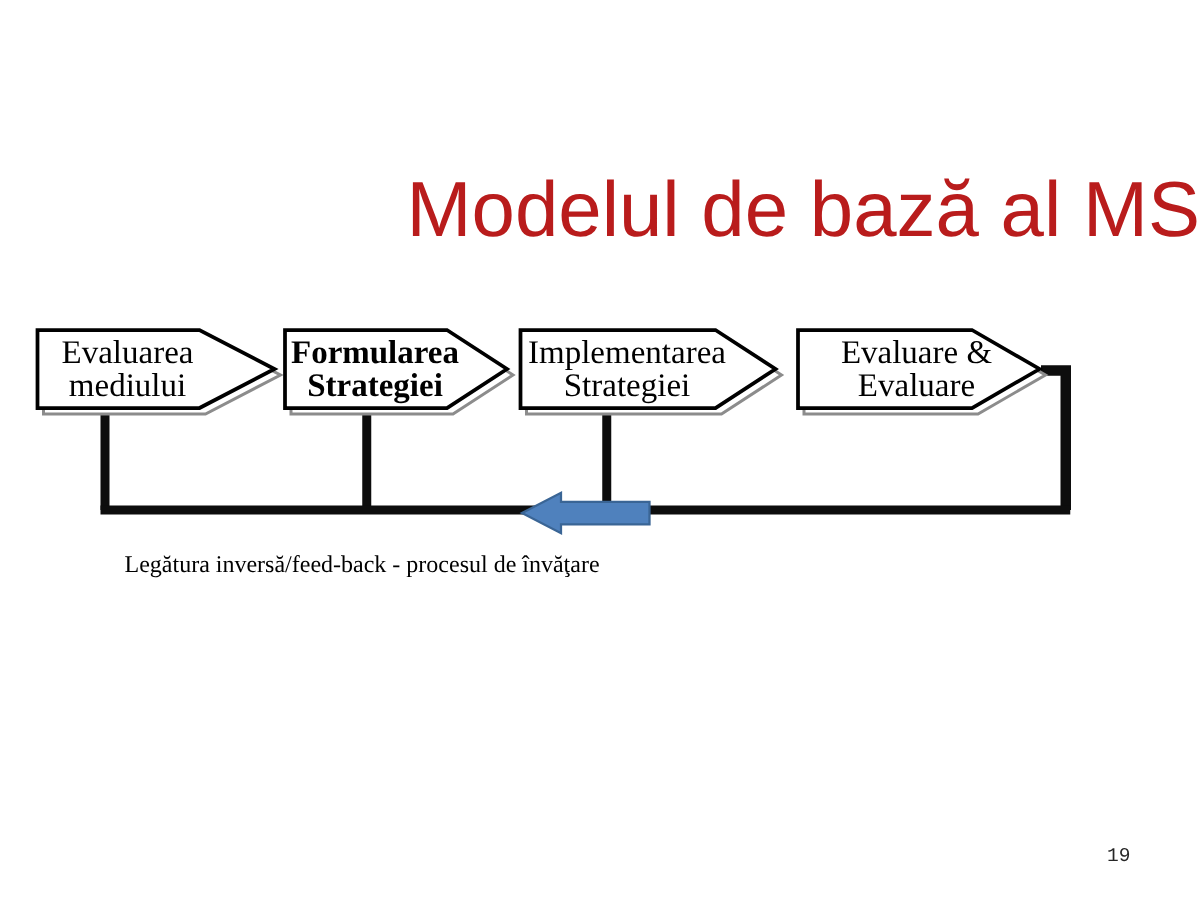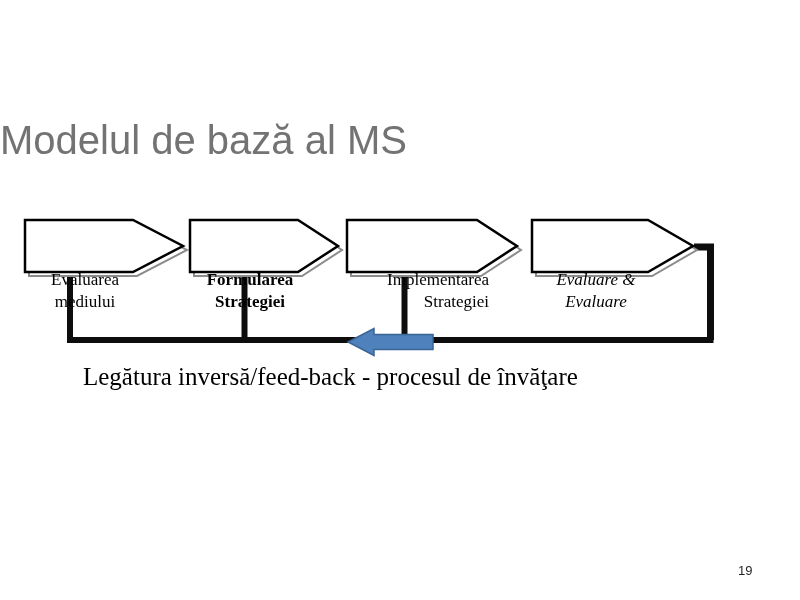--- a/index.html
+++ b/index.html
@@ -14,69 +14,68 @@
     background: #ffffff;
     overflow: hidden;
     font-family: "Liberation Serif", serif;
     color: #000000;
   }
   #slide-title {
     position: absolute;
     left: 0;
     top: 118px;
     width: 100%;
-    text-align: left;
+    text-align: right;
     font-family: "Liberation Sans", sans-serif;
-    font-size: 40px;
+    font-size: 52px;
     line-height: 44px;
-    color: #737373;
+    color: #b91c1c;
     white-space: nowrap;
   }
   #diagram-svg {
     position: absolute;
     left: 0;
     top: 0;
     width: 800px;
     height: 600px;
   }
   .step-label {
     position: absolute;
     top: 220px;
     height: 52px;
     display: flex;
     flex-direction: column;
     align-items: center;
     justify-content: center;
     text-align: center;
     font-family: "Liberation Serif", serif;
-    font-size: 17px;
+    font-size: 22px;
     line-height: 22px;
     color: #000000;
     white-space: nowrap;
-    margin-top: 45px;
   }
   #step-label-0 { left: 25px;  width: 120px; }
   #step-label-1 { left: 190px; width: 120px; font-weight: bold; }
-  #step-label-2 { left: 347px; width: 142px; align-items: flex-end; }
-  #step-label-3 { left: 532px; width: 128px; font-style: italic; }
+  #step-label-2 { left: 347px; width: 142px; }
+  #step-label-3 { left: 547px; width: 128px; }
   #feedback-caption {
     position: absolute;
     left: 83px;
     top: 362px;
     font-family: "Liberation Serif", serif;
-    font-size: 25px;
+    font-size: 16px;
     line-height: 30px;
     color: #000000;
     white-space: nowrap;
   }
   #page-number {
     position: absolute;
     left: 738px;
     top: 564px;
-    font-family: Liberation Sans, sans-serif;
+    font-family: Liberation Mono, monospace;
     font-size: 13px;
     line-height: 13px;
     color: #262626;
   }
 </style>
 </head>
 <body>
 
 <div id="slide">
 

